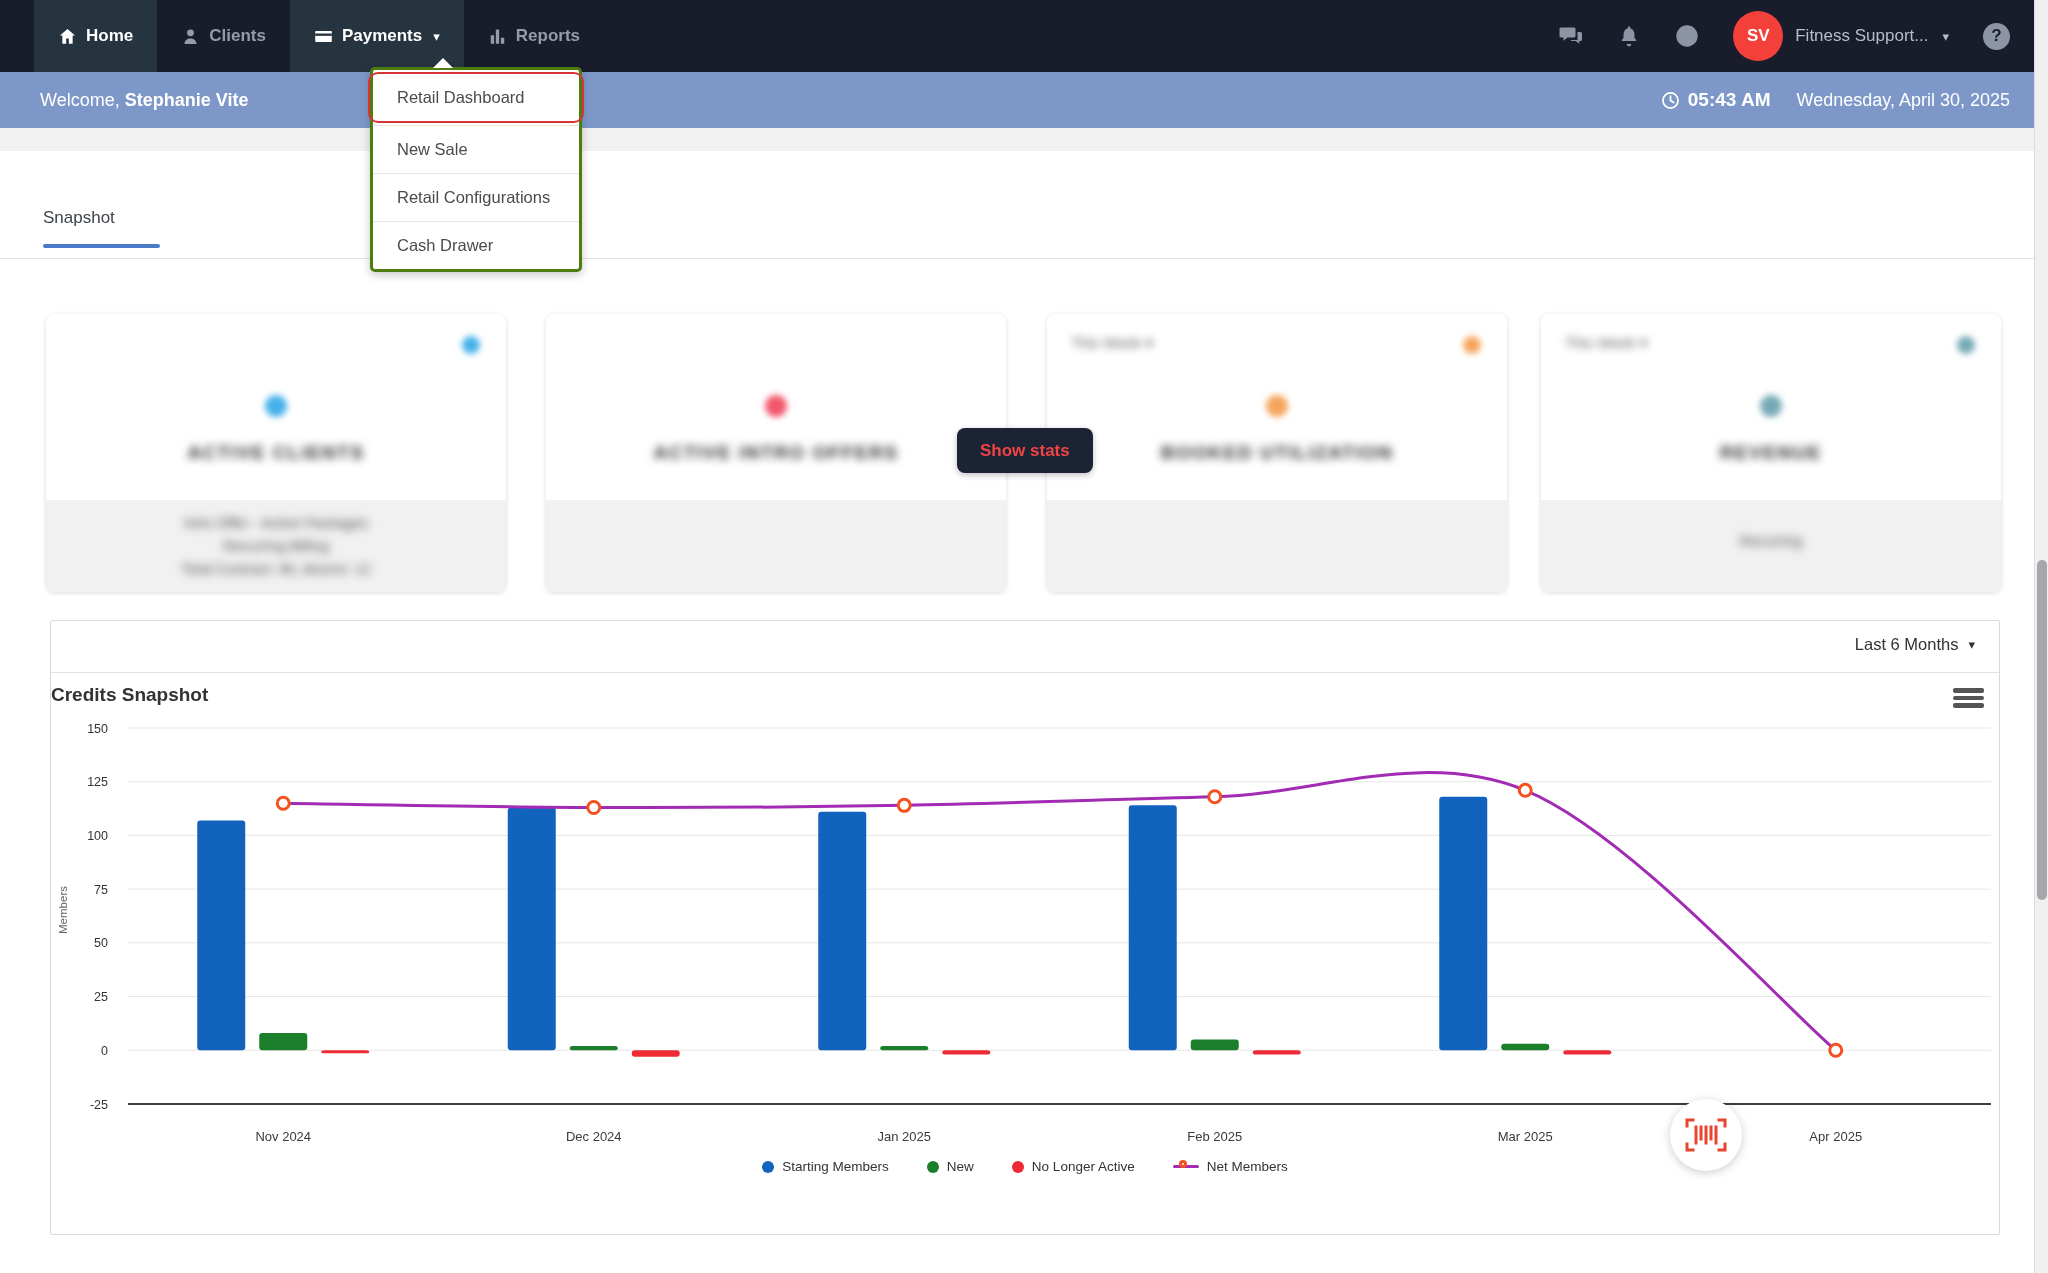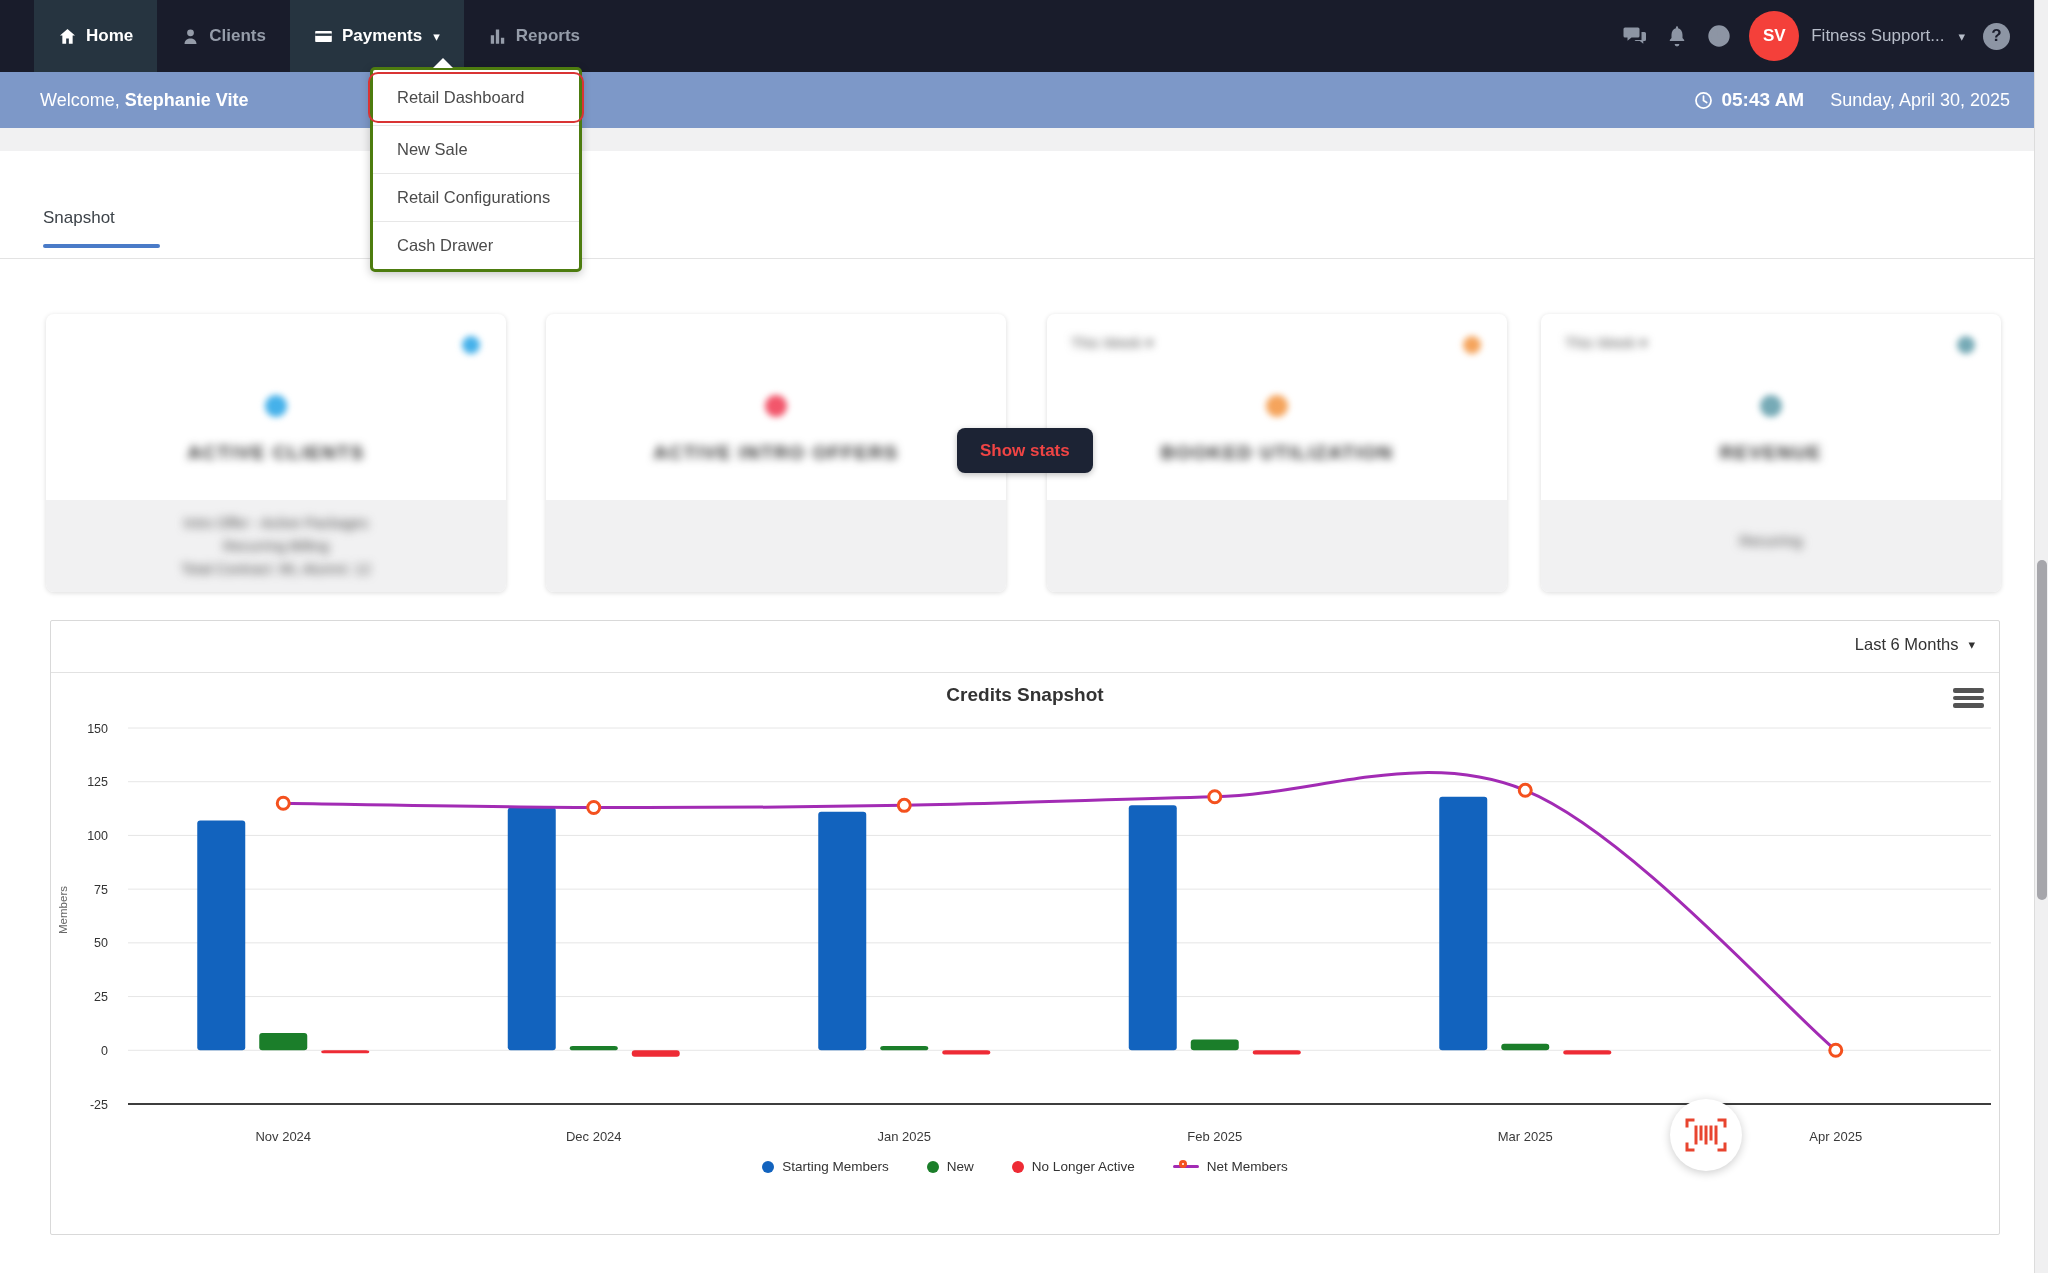--- a/index.html
+++ b/index.html
@@ -10,21 +10,21 @@
   
   .topnav { position:absolute; left:0; top:0; width:2048px; height:72px;
             background:#191c2b; display:flex; align-items:stretch; z-index:30; }
   .nav-items { display:flex; align-items:stretch; padding-left:34px; }
   .nav-item { display:flex; align-items:center; gap:9px; padding:0 24px; cursor:pointer;
               color:#959ca9; font-size:17px; font-weight:600; white-space:nowrap; }
   .nav-item.active { background:#263440; color:#ffffff; }
   .nav-item svg { width:19px; height:19px; fill:currentColor; stroke:currentColor; }
   .nav-caret { font-size:13px; margin-left:2px; }
   .nav-right { position:absolute; right:38px; top:0; height:72px; display:flex;
-               align-items:center; gap:18px; }
+               align-items:center; gap:34px; }
   .nav-ico { width:24px; height:24px; color:#8d95a4; cursor:pointer; }
   .nav-ico svg { width:24px; height:24px; fill:currentColor; }
   .avatar { width:50px; height:50px; border-radius:50%; background:#f4403a; color:#fff;
             font-weight:700; font-size:17px; display:flex; align-items:center;
             justify-content:center; cursor:pointer; }
   .account { display:flex; align-items:center; gap:12px; cursor:pointer;
              color:#b7bdc9; font-size:17px; }
   .help-circle { width:27px; height:27px; border-radius:50%; background:#8d95a4;
                  color:#191c2b; font-weight:700; font-size:17px; display:flex;
                  align-items:center; justify-content:center; cursor:pointer; }
@@ -92,21 +92,21 @@
                     font-family:"Liberation Sans",sans-serif; }
 
   
   .chart-panel { position:absolute; left:50px; top:620px; width:1950px; height:615px;
                  background:#fff; border:1px solid #d9d9d9; border-radius:2px; }
   .panel-header { position:absolute; left:0; top:0; width:100%; height:52px;
                   border-bottom:1px solid #e2e2e2; }
   .range-select { position:absolute; right:24px; top:14px; font-size:16.5px; color:#323232;
                   cursor:pointer; display:flex; align-items:center; gap:8px; }
   .range-select .nav-caret { color:#323232; }
-  .chart-title { position:absolute; left:0; top:63px; width:100%; text-align:center;
+  .chart-title { position:absolute; left:0; top:63px; width:100%; text-align:left;
                  font-size:19px; font-weight:700; color:#333; }
   .burger { position:absolute; right:15px; top:67px; width:31px; cursor:pointer; }
   .burger div { height:4.5px; background:#545454; border-radius:2px; margin-bottom:3px; }
   #chart-svg-wrap { position:absolute; left:0; top:52px; width:1948px; height:560px; }
   .chart-legend { position:absolute; left:0; top:538px; width:100%; display:flex;
                   justify-content:center; gap:38px; align-items:center; }
   .legend-item { display:flex; align-items:center; gap:8px; font-size:13.5px; color:#333;
                  cursor:pointer; }
   .legend-dot { width:12px; height:12px; border-radius:50%; }
   .legend-net { position:relative; width:26px; height:14px; }
@@ -191,21 +191,21 @@
       <span>Welcome, </span><b>Stephanie Vite</b>
     </div>
     <div class="welcome-right">
       <span class="time-wrap">
         <svg viewBox="0 0 24 24">
             <circle cx="12" cy="12" r="9.5"></circle>
             <path d="M12 6.5V12l4 2.5" stroke-linecap="round"></path>
           </svg>
         <span>05:43 AM</span>
       </span>
-      <span class="date-text">Sunday, April 30, 2025</span>
+      <span class="date-text">Wednesday, April 30, 2025</span>
     </div>
   </div>
 
   <div class="gray-strip"></div>
 
   <div class="tabs-row">
     <div class="tab">
       <span>Snapshot</span>
       <span class="tab-underline"></span>
     </div>

